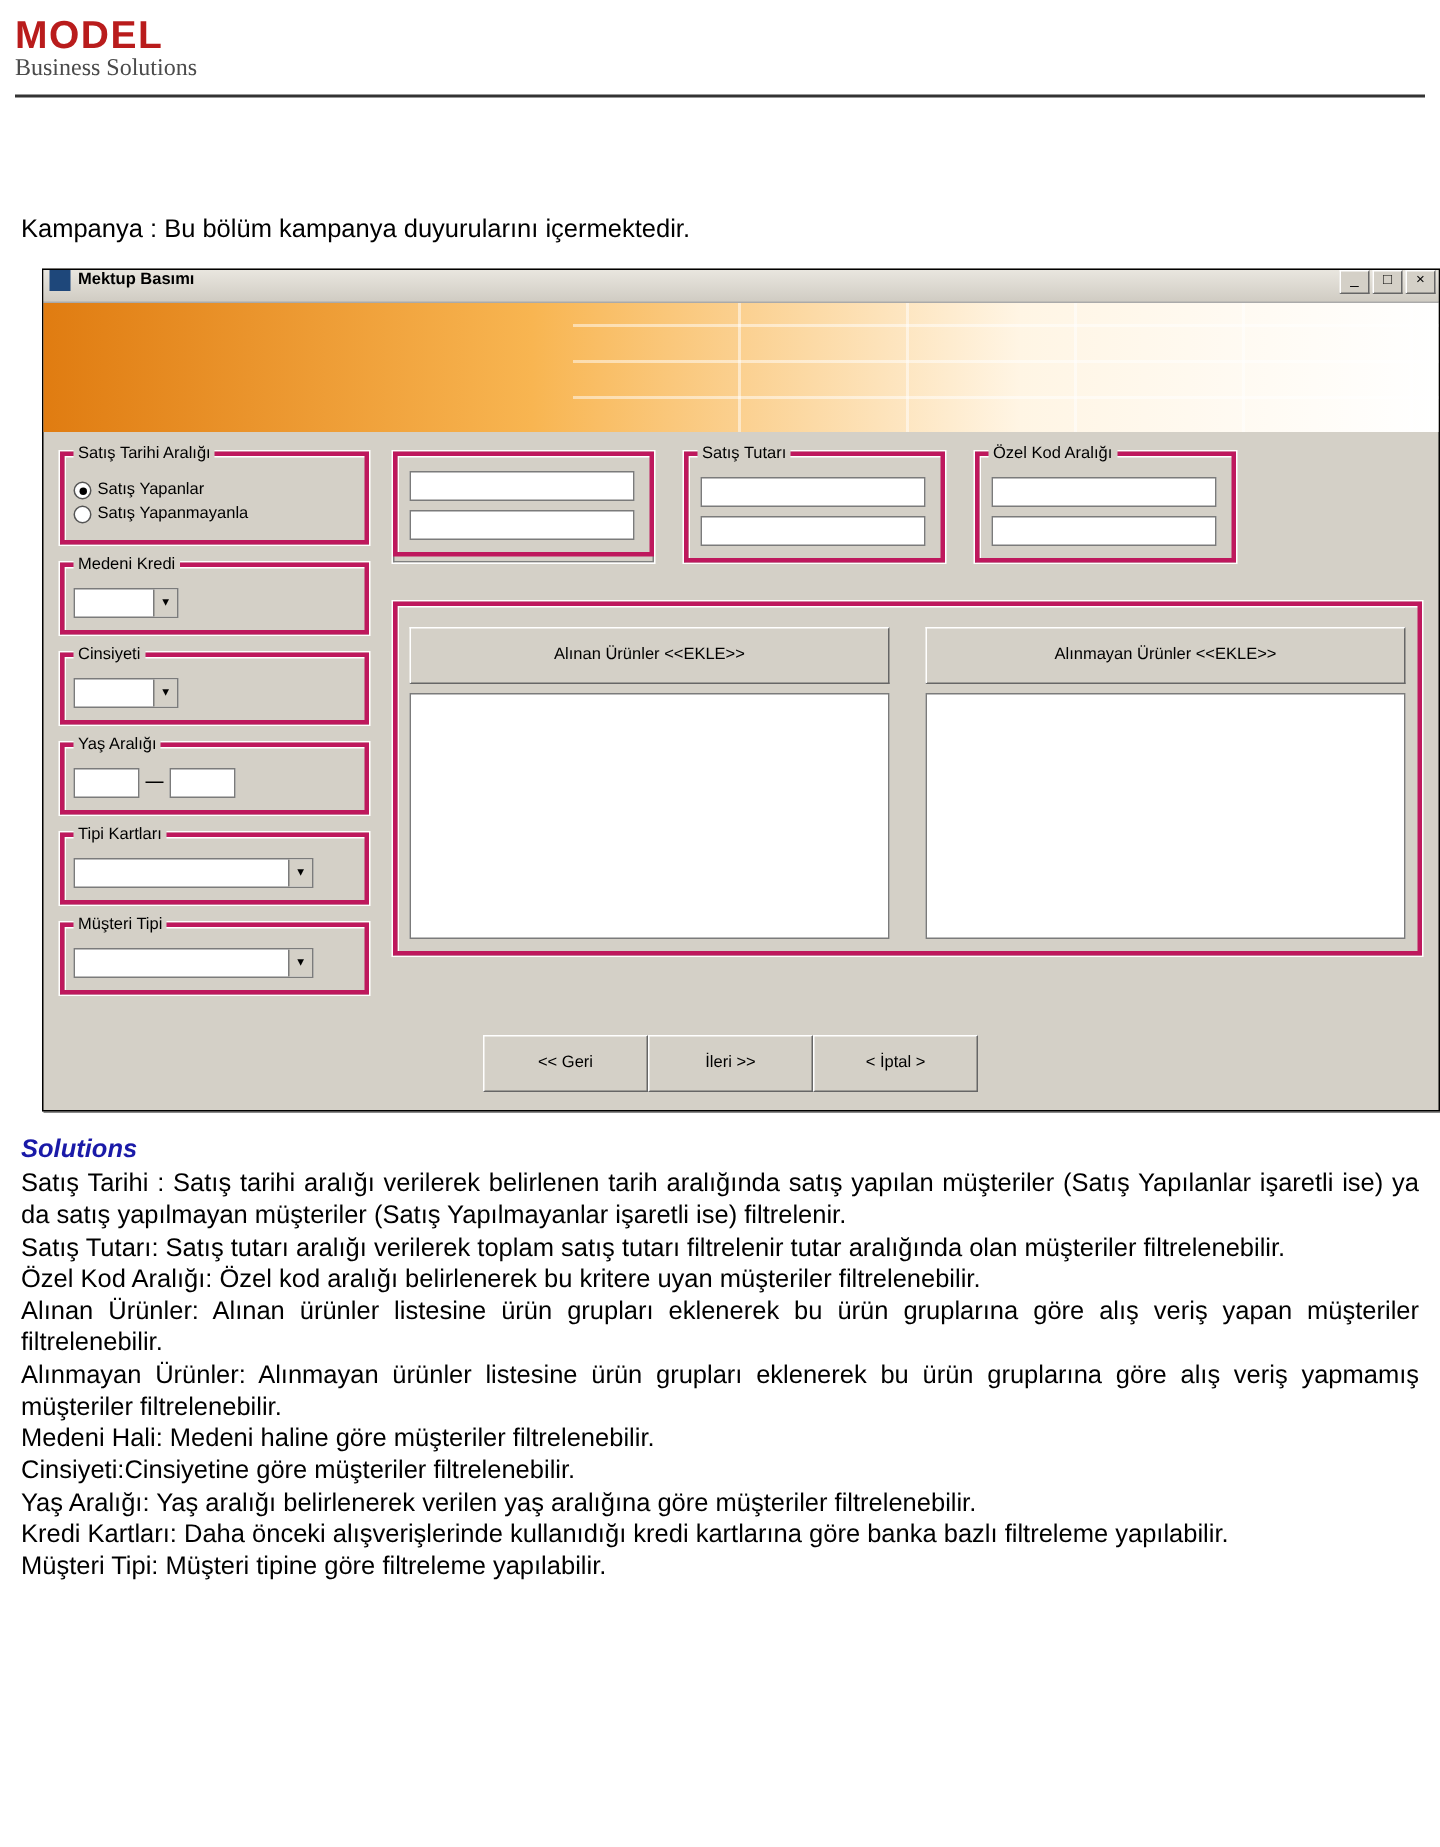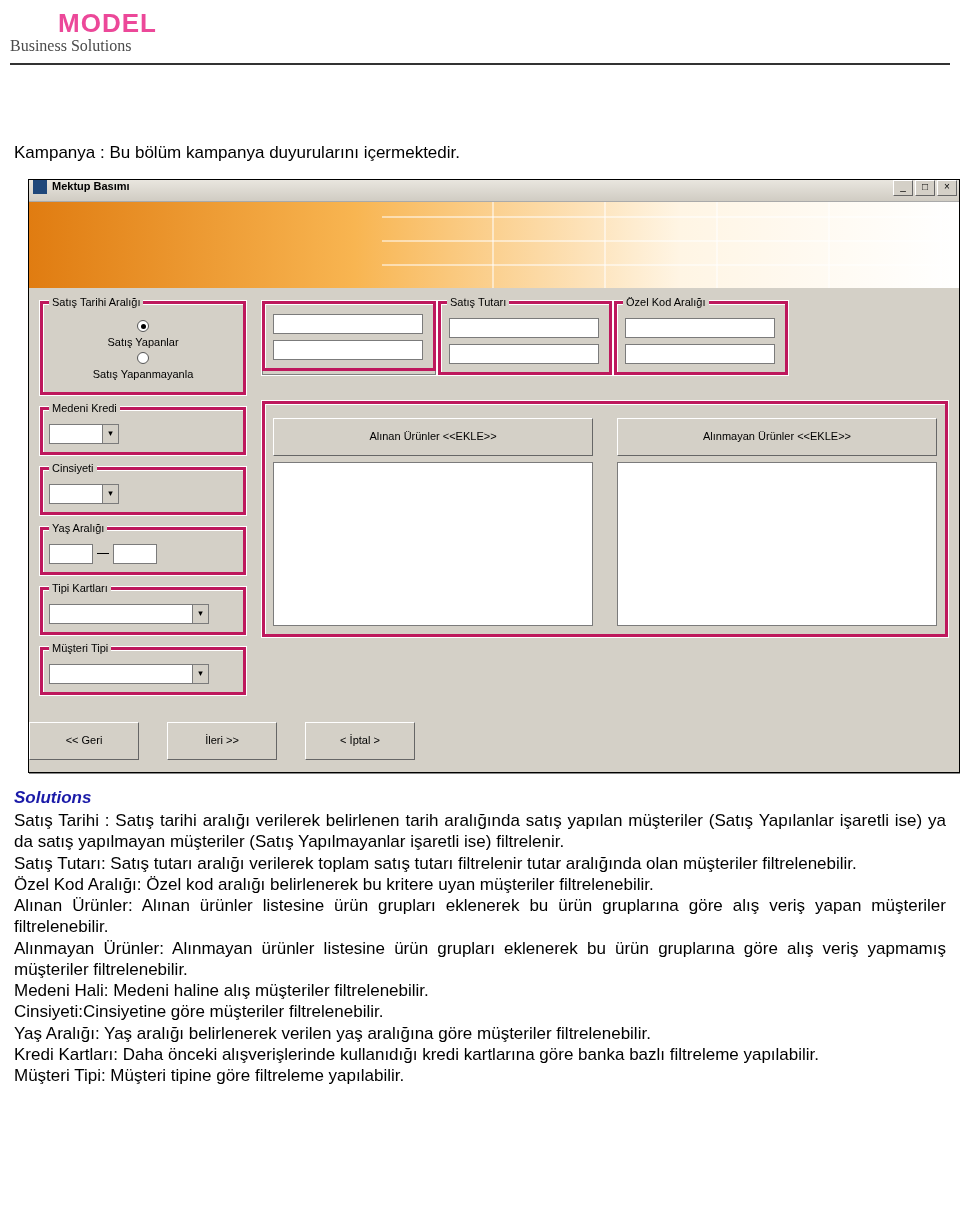--- a/index.html
+++ b/index.html
@@ -6,21 +6,21 @@
   body {
     margin: 0;
     font-family: Arial, Helvetica, sans-serif;
     background: #fff;
     color: #000;
     padding: 0;
     width: 960px;
   }
   
   .page-header { padding: 8px 10px 4px 10px; }
-  .logo-line1 { color: #ec4899; font-weight: 900; font-size: 26px; letter-spacing: 1px; font-family: Arial Black, Arial, sans-serif; margin-left: 48px; }
+  .logo-line1 { color: #b91c1c; font-weight: 900; font-size: 26px; letter-spacing: 1px; font-family: Arial Black, Arial, sans-serif; }
   .logo-line2 { color: #4b4b4b; font-size: 16px; font-family: "Times New Roman", serif; margin-top: -2px; }
   .hr { border-top: 2px solid #333; margin: 4px 10px 0 10px; }
 
   .body-text {
     padding: 60px 14px 0 14px;
     font-size: 17px;
     line-height: 1.25;
     text-align: justify;
   }
   .body-text .section-heading {
@@ -99,33 +99,33 @@
     display:flex; align-items:center; justify-content:flex-end;
   }
   .combo .arrow {
     width:16px; height:100%; background:#d4d0c7; border-left:1px solid #7b7b7b;
     display:flex; align-items:center; justify-content:center;
   }
   .combo .arrow::after{ content:"▾"; font-size:9px; color:#000;}
   .txt {
     background:#fff; border:1px solid #7b7b7b; height:20px;
   }
-  .radio-row{ display:flex; align-items:center; gap:4px; margin:2px 0;flex-direction:column; }
+  .radio-row{ display:flex; align-items:center; gap:4px; margin:2px 0; }
   .radio-dot{
     width:12px; height:12px; border:1px solid #555; border-radius:50%; background:#fff;
     display:flex; align-items:center; justify-content:center;
   }
   .radio-dot.on::after{ content:""; width:5px; height:5px; border-radius:50%; background:#000;}
   .yas-row{ display:flex; gap:4px; align-items:center;}
   .yas-row .txt{ width:44px;}
   .dash{ width:12px; height:1px; background:#000; display:inline-block;}
 
   
   .right-col{}
-  .top-row{ display:flex; margin-bottom:14px;}
+  .top-row{ display:flex; gap:18px; margin-bottom:14px;}
   .top-row .fs{ flex:1; }
   .top-row .fs-border{ padding:14px 8px 8px 8px; }
   .stack-inputs{ display:flex; flex-direction:column; gap:6px;}
   .stack-inputs .txt{ width:150px;}
   .radio-block .radio-row{ font-size:11px; }
 
   .btn{
     background:#d4d0c7; border:1px solid #fff; border-right-color:#666; border-bottom-color:#666;
     height:38px; font-size:11px; padding:0 10px; display:inline-flex; align-items:center; justify-content:center;
     min-width:120px;
@@ -133,21 +133,21 @@
   .btn-row{ display:flex; gap:24px; margin-bottom:6px;}
   .list-box{
     background:#fff; border:1px solid #7b7b7b;
     height:164px;
   }
   .list-row{ display:flex; gap:24px;}
   .list-row > div{ flex:1;}
   .right-outer-fs .fs-border{ padding:14px 8px 8px 8px;}
 
   .nav-row{
-    display:flex; justify-content:flex-start; gap:28px;
+    display:flex; justify-content:center; 
     padding: 8px 14px 12px 0;
   }
   .nav-row .btn{ min-width:110px;}
 
   
   .right-col-grid{ display:flex; flex-direction:column;}
 </style>
 </head>
 <body>
 
@@ -291,18 +291,18 @@
       <div class="btn">&lt; İptal &gt;</div>
     </div>
   </div>
 
   <div class="section-heading">Solutions</div>
   <p class="para">Satış Tarihi : Satış tarihi aralığı verilerek belirlenen tarih aralığında satış yapılan müşteriler (Satış Yapılanlar işaretli ise) ya da satış yapılmayan müşteriler (Satış Yapılmayanlar işaretli ise) filtrelenir.</p>
   <p class="para">Satış Tutarı: Satış tutarı aralığı verilerek toplam satış tutarı filtrelenir tutar aralığında olan müşteriler filtrelenebilir.</p>
   <p class="para">Özel Kod Aralığı: Özel kod aralığı belirlenerek bu kritere uyan müşteriler filtrelenebilir.</p>
   <p class="para">Alınan Ürünler: Alınan ürünler listesine ürün grupları eklenerek bu ürün gruplarına göre alış veriş yapan müşteriler filtrelenebilir.</p>
   <p class="para">Alınmayan Ürünler: Alınmayan ürünler listesine ürün grupları eklenerek bu ürün gruplarına göre alış veriş yapmamış müşteriler filtrelenebilir.</p>
-  <p class="para">Medeni Hali: Medeni haline alış müşteriler filtrelenebilir.</p>
+  <p class="para">Medeni Hali: Medeni haline göre müşteriler filtrelenebilir.</p>
   <p class="para">Cinsiyeti:Cinsiyetine göre müşteriler filtrelenebilir.</p>
   <p class="para">Yaş Aralığı: Yaş aralığı belirlenerek verilen yaş aralığına göre müşteriler filtrelenebilir.</p>
   <p class="para">Kredi Kartları: Daha önceki alışverişlerinde kullanıdığı kredi kartlarına göre banka bazlı filtreleme yapılabilir.</p>
   <p class="para">Müşteri Tipi: Müşteri tipine göre filtreleme yapılabilir.</p>
 </div>
 
 </body></html>

